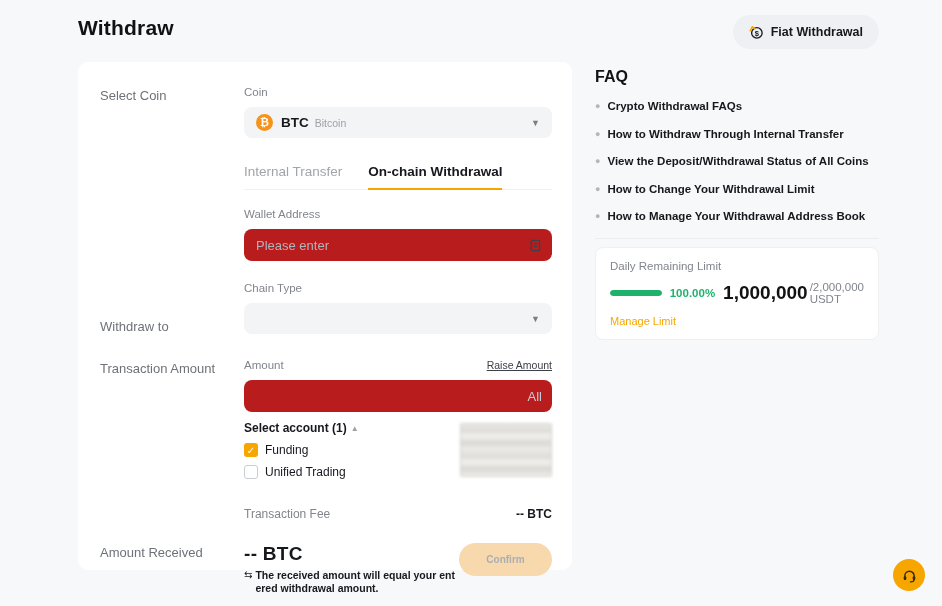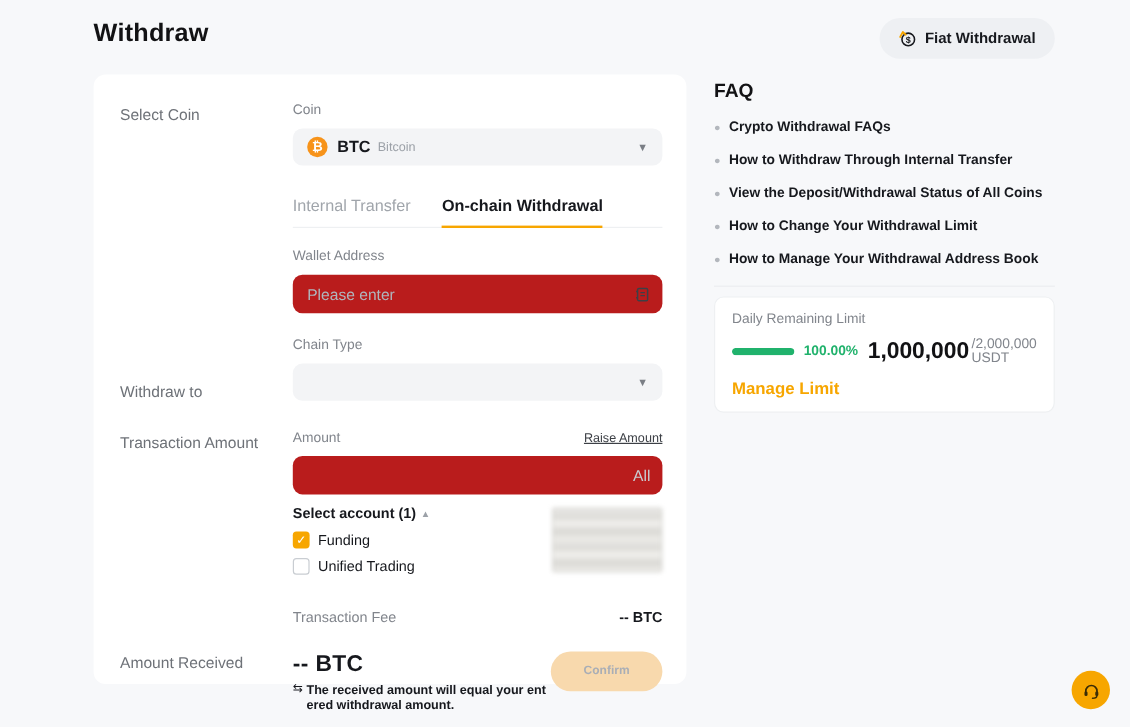--- a/index.html
+++ b/index.html
@@ -136,21 +136,21 @@
     background: #fff; border: 1px solid #eef0f2; border-radius: 8px;
     padding: 12px 14px 12px 14px; margin-top: 0px;
   }
   .limit-title { font-size: 11.5px; color: #81858c; }
   .limit-bar-row { display: flex; align-items: center; gap: 8px; margin-top: 9px; }
   .progress-track { width: 150px; height: 6px; border-radius: 3px; background: #e4f4ec; overflow: hidden; }
   .progress-fill { height: 100%; border-radius: 3px; background: #20b26c; }
   .limit-percent { font-size: 11.5px; font-weight: 700; color: #20b26c; }
   .limit-remaining { font-size: 19px; font-weight: 700; color: #121214; }
   .limit-total { font-size: 11.5px; color: #81858c; font-weight: 400; }
-  .manage-link { margin-top: 10px; font-size: 14px; font-weight: 700; color: #f7a600; cursor: pointer; }
+  .manage-link { margin-top: 10px; font-size: 11px; font-weight: 400; color: #f7a600; cursor: pointer; }
 
   .chat-btn {
     position: absolute; right: 17px; bottom: 15px;
     width: 32px; height: 32px; border-radius: 50%;
     background: #f7a600; border: none; cursor: pointer;
     display: flex; align-items: center; justify-content: center;
   }
 
   .mt-select-coin { margin-top: 0; }
   .mt-withdraw-to { margin-top: 26px; align-items: flex-end; }

